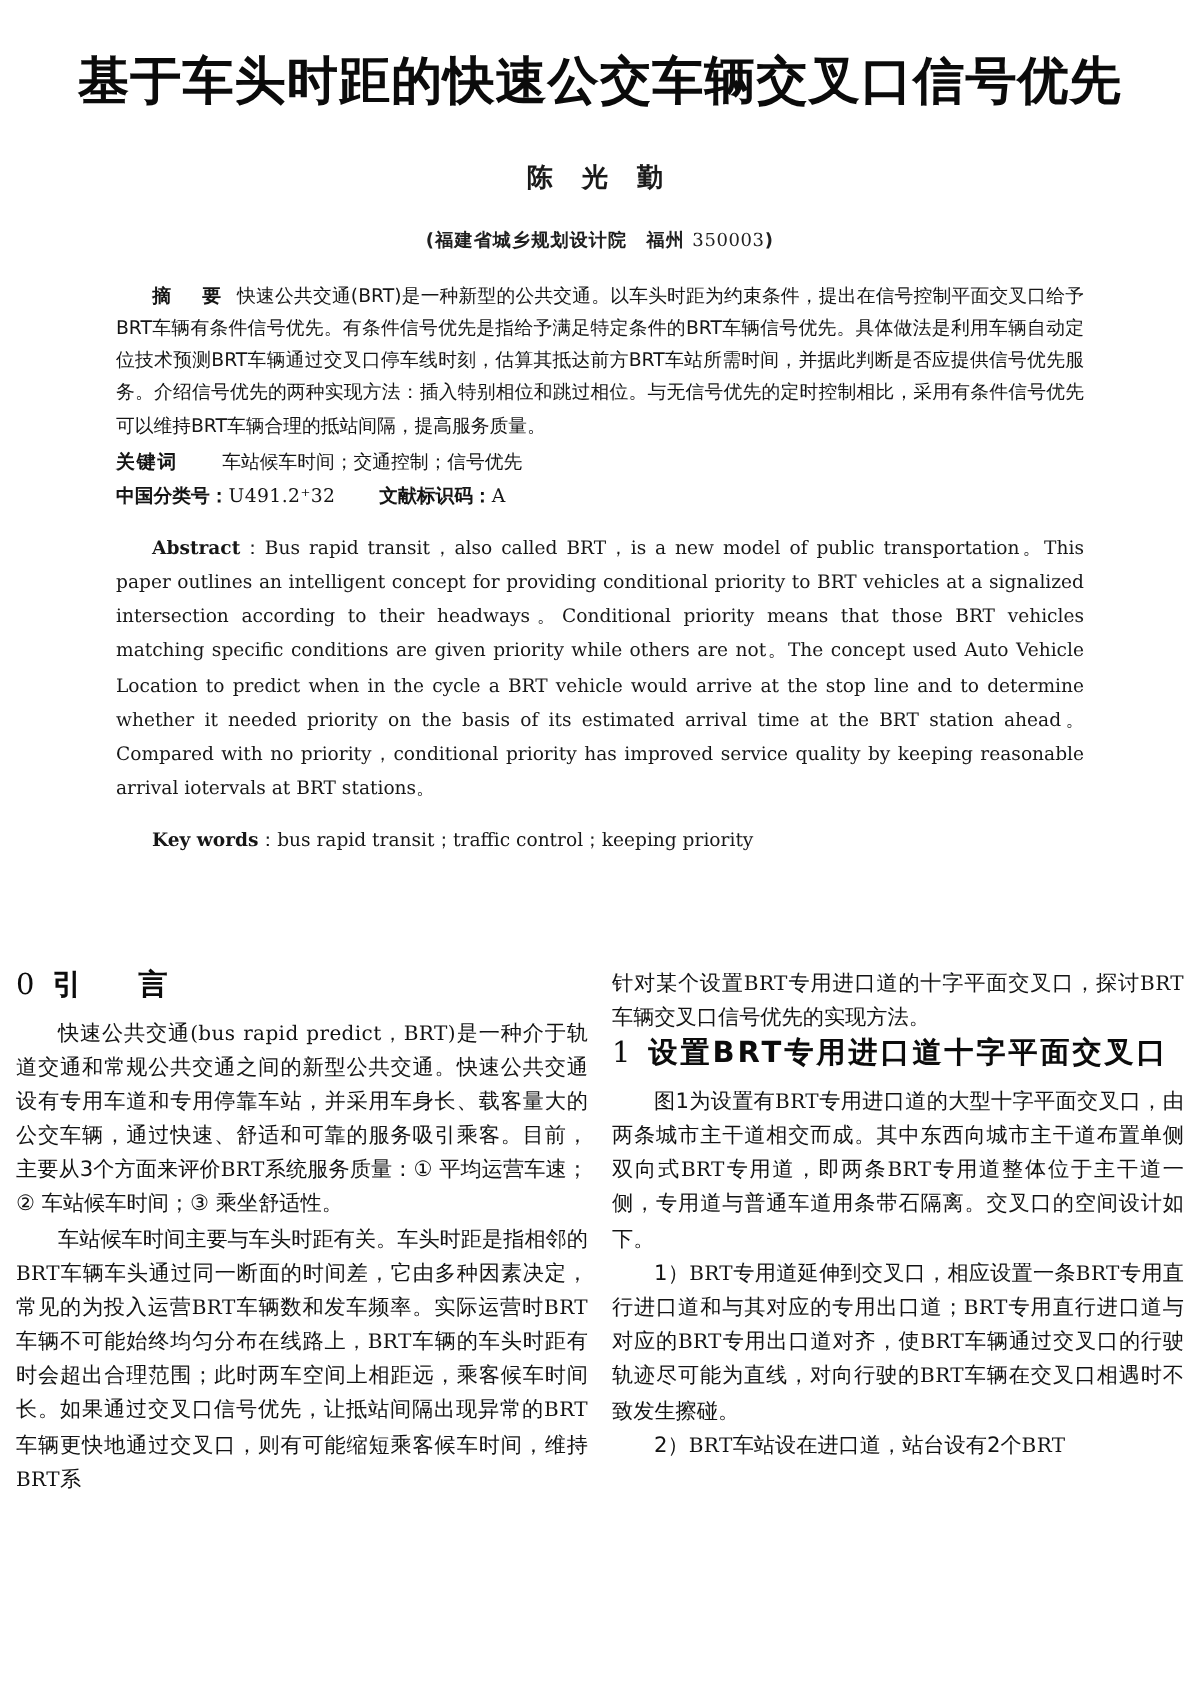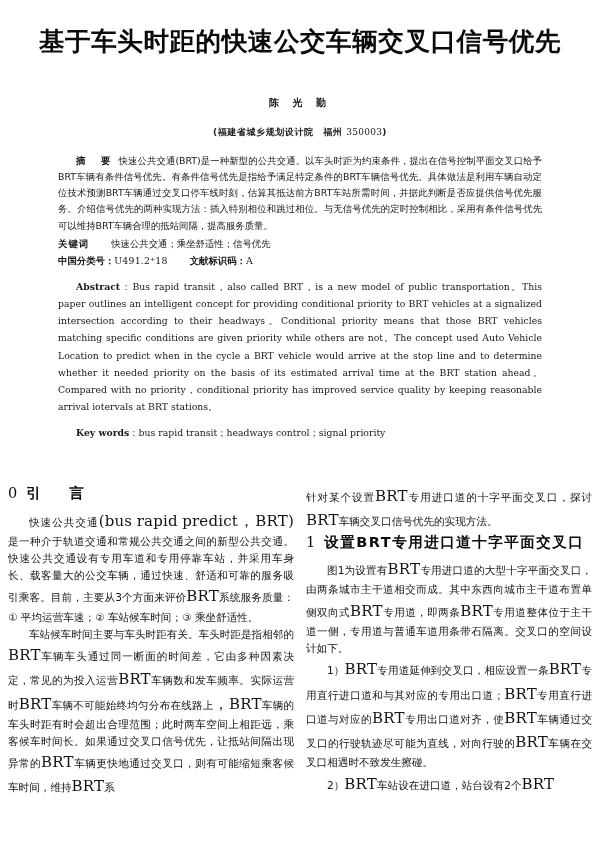--- a/index.html
+++ b/index.html
@@ -30,22 +30,22 @@
   }
   .paper-title {
     font-size: 25.5px;
     font-weight: 700;
     letter-spacing: 0.6px;
     line-height: 1.25;
     margin: 0;
     color: #0b0b0b;
   }
   .author-line {
-    margin-top: 38px;
-    font-size: 10px;
+    margin-top: 22px;
+    font-size: 13px;
     font-weight: 700;
     letter-spacing: 5px;
     color: #1a1a1a;
     text-align: center;
   }
   .affiliation-line {
     margin-top: 16px;
     font-size: 9px;
     font-weight: 700;
     letter-spacing: 0.6px;
@@ -172,21 +172,21 @@
     font-size: 10.6px;
     line-height: 1.62;
     margin: 0;
     text-align: justify;
     text-justify: inter-ideograph;
     color: #131313;
   }
   p.body.indent { text-indent: 21px; }
   p.body .lat {
     font-family: "DejaVu Serif", "Liberation Serif", serif;
-    font-size: 15px;
+    font-size: 10px;
   }
 </style>
 </head>
 <body>
 
 <div class="page">
 
   <div class="title-block">
     <h1 class="paper-title">基于车头时距的快速公交车辆交叉口信号优先</h1>
     <div class="author-line">陈 光 勤</div>
@@ -195,33 +195,33 @@
     </div>
   </div>
 
   <div class="abstract-area">
 
     <div class="cn-abstract">
       <span class="ind"></span><span class="lbl">摘　要</span><span>快速公共交通(BRT)是一种新型的公共交通。以车头时距为约束条件，提出在信号控制平面交叉口给予BRT车辆有条件信号优先。有条件信号优先是指给予满足特定条件的BRT车辆信号优先。具体做法是利用车辆自动定位技术预测BRT车辆通过交叉口停车线时刻，估算其抵达前方BRT车站所需时间，并据此判断是否应提供信号优先服务。介绍信号优先的两种实现方法：插入特别相位和跳过相位。与无信号优先的定时控制相比，采用有条件信号优先可以维持BRT车辆合理的抵站间隔，提高服务质量。</span>
     </div>
 
     <div class="cn-keywords">
-      <span class="ind"></span><span class="lbl">关键词</span><span>快速公共交通；乘坐舒适性；信号优先</span>
+      <span class="ind"></span><span class="lbl">关键词</span><span>车站候车时间；交通控制；信号优先</span>
     </div>
 
     <div class="clc-line">
-      <span class="ind"></span><span class="lbl">中国分类号：</span><span class="lat">U491.2⁺18</span><span class="gap"></span><span class="lbl">文献标识码：</span><span class="lat">A</span>
+      <span class="ind"></span><span class="lbl">中国分类号：</span><span class="lat">U491.2⁺32</span><span class="gap"></span><span class="lbl">文献标识码：</span><span class="lat">A</span>
     </div>
 
     <div class="en-abstract">
       <span class="ind"></span><span class="lbl">Abstract</span><span>：Bus rapid transit，also called BRT，is a new model of public transportation。This paper outlines an intelligent concept for providing conditional priority to BRT vehicles at a signalized intersection according to their headways。Conditional priority means that those BRT vehicles matching specific conditions are given priority while others are not。The concept used Auto Vehicle Location to predict when in the cycle a BRT vehicle would arrive at the stop line and to determine whether it needed priority on the basis of its estimated arrival time at the BRT station ahead。Compared with no priority，conditional priority has improved service quality by keeping reasonable arrival iotervals at BRT stations。</span>
     </div>
 
     <div class="en-keywords">
-      <span class="lbl">Key words</span><span>：bus rapid transit；headways control；signal priority</span>
+      <span class="lbl">Key words</span><span>：bus rapid transit；traffic control；keeping priority</span>
     </div>
 
   </div>
 
   <div class="columns">
 
     <div class="col">
       <div class="h1 intro">
         <span class="num">0</span>
         <span class="txt">引　言</span>

